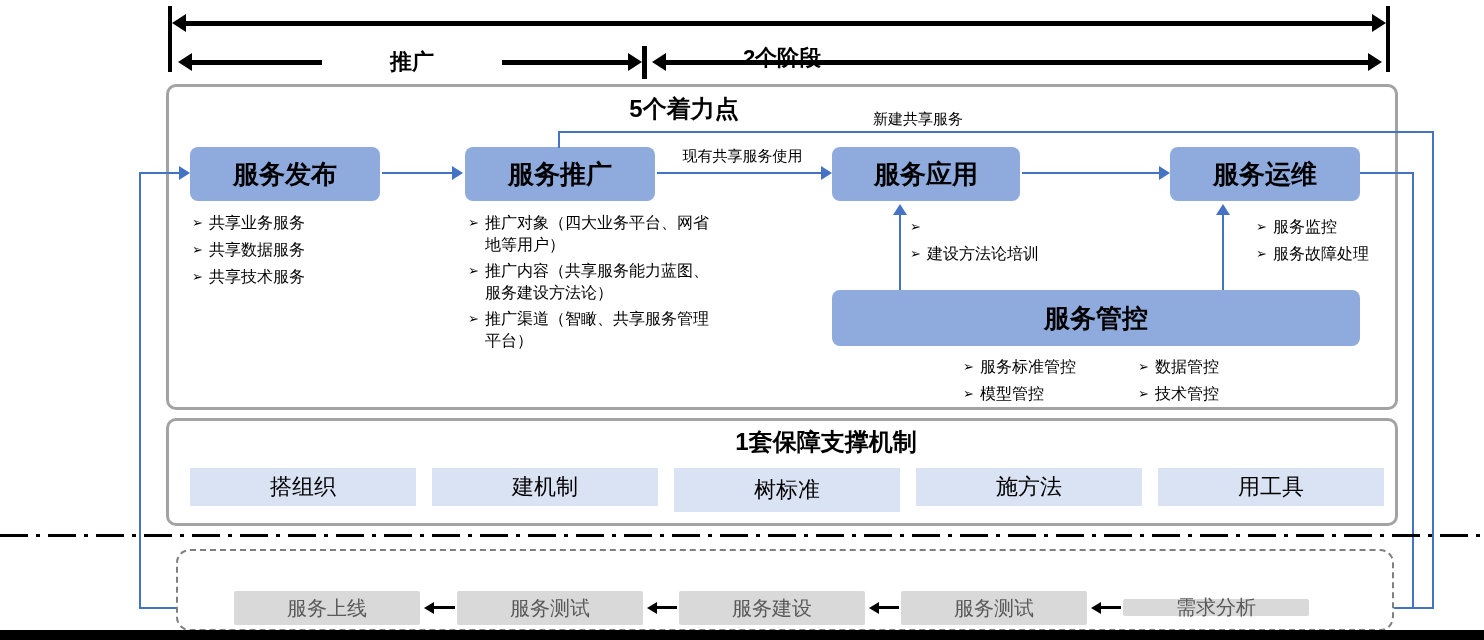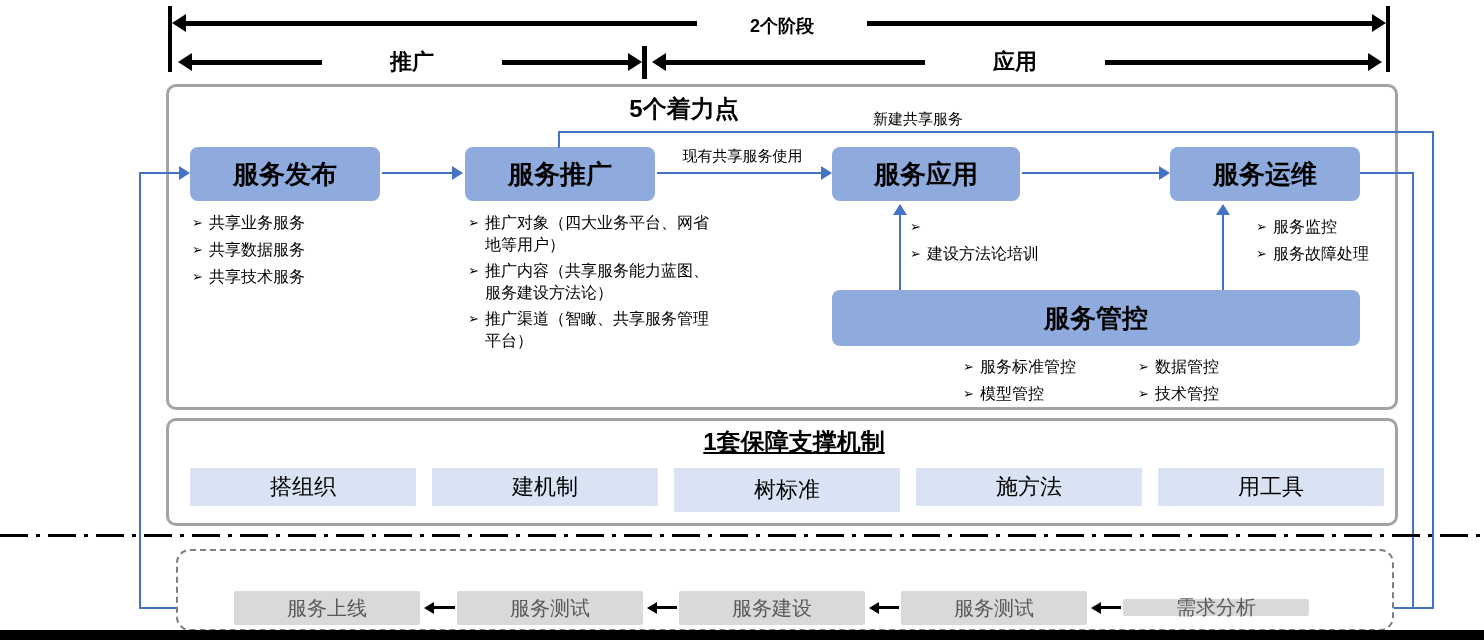--- a/index.html
+++ b/index.html
@@ -7,21 +7,21 @@
   body { font-family:"Liberation Sans","DejaVu Sans",sans-serif; color:#000; }
   .canvas { position:relative; width:1484px; height:640px; background:#fff; overflow:hidden; }
 
   
   .kline { position:absolute; background:#000; }
   .khl { position:absolute; width:0; height:0; border-right:14px solid #000; border-top:9px solid transparent; border-bottom:9px solid transparent; }
   .khr { position:absolute; width:0; height:0; border-left:14px solid #000; border-top:9px solid transparent; border-bottom:9px solid transparent; }
   .cap { position:absolute; background:#000; }
 
   .stage-label { position:absolute; background:#fff; text-align:center; font-weight:bold; }
-  .stage-title { font-size:18px; line-height:40px; }
+  .stage-title { font-size:22px; line-height:40px;margin-top:32px; }
   .stage-sub { font-size:22px; line-height:34px; }
 
   
   .frame { position:absolute; border:3px solid #a3a3a3; border-radius:10px; background:#fff; }
   .section-title { position:absolute; text-align:center; font-size:24px; font-weight:bold; }
 
   
   .bluebox { position:absolute; background:#8faadc; border-radius:8px; display:flex; align-items:center; justify-content:center; font-size:26px; font-weight:bold; color:#000; }
 
   
@@ -64,21 +64,20 @@
   <div class="stage-label stage-title" style="left:697px; top:6px; width:170px; height:40px;">2个阶段</div>
 
   <div class="kline" style="left:190px; top:60px; width:440px; height:5px;"></div>
   <div class="khl" style="left:178px; top:53px;"></div>
   <div class="khr" style="left:628px; top:53px;"></div>
   <div class="cap" style="left:642px; top:46px; width:5px; height:33px;"></div>
   <div class="kline" style="left:664px; top:60px; width:706px; height:5px;"></div>
   <div class="khl" style="left:652px; top:53px;"></div>
   <div class="khr" style="left:1368px; top:53px;"></div>
   <div class="stage-label stage-sub" style="left:322px; top:45px; width:180px; height:34px;">推广</div>
-  <div class="stage-label stage-sub" style="left:925px; top:45px; width:180px; height:34px;">应用</div>
 
   <div class="frame" style="left:166px; top:84px; width:1232px; height:326px;"></div>
   <div class="section-title" style="left:166px; top:93px; width:1036px;">5个着力点</div>
 
   <div class="bluebox" style="left:190px; top:147px; width:190px; height:54px;">服务发布</div>
   <div class="bluebox" style="left:465px; top:147px; width:190px; height:54px;">服务推广</div>
   <div class="bluebox" style="left:832px; top:147px; width:188px; height:54px;">服务应用</div>
   <div class="bluebox" style="left:1170px; top:147px; width:190px; height:54px;">服务运维</div>
   <div class="bluebox" style="left:832px; top:290px; width:528px; height:56px;">服务管控</div>
 
@@ -179,21 +178,21 @@
         <span class="bl">➢</span>
         <span>数据管控</span>
       </div>
     <div class="bullet-row">
         <span class="bl">➢</span>
         <span>技术管控</span>
       </div>
   </div>
 
   <div class="frame" style="left:166px; top:418px; width:1232px; height:108px;"></div>
-  <div class="section-title" style="left:150px; top:426px; width:1288px;text-decoration:underline;">1套保障支撑机制</div>
+  <div class="section-title" style="left:182px; top:426px; width:1288px;">1套保障支撑机制</div>
   <div class="mechbox" style="left:190px; top:468px; width:226px; height:38px;">搭组织</div>
   <div class="mechbox" style="left:432px; top:468px; width:226px; height:38px;">建机制</div>
   <div class="mechbox" style="left:674px; top:468px; width:226px; height:44px;">树标准</div>
   <div class="mechbox" style="left:916px; top:468px; width:226px; height:38px;">施方法</div>
   <div class="mechbox" style="left:1158px; top:468px; width:226px; height:38px;">用工具</div>
 
   <div class="dashdot" style="left:0px; top:534px; width:1484px;"></div>
 
   <div class="pipe-frame" style="left:176px; top:549px; width:1218px; height:82px;"></div>
 

